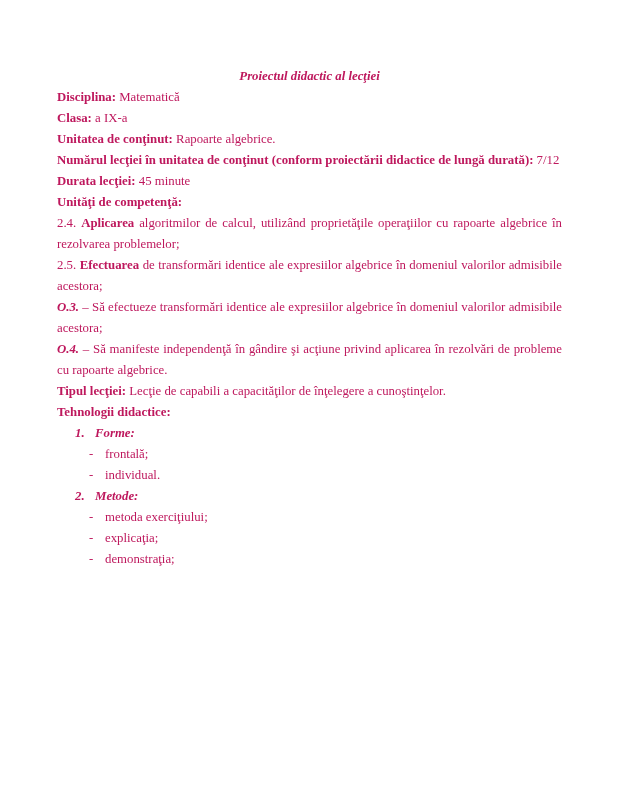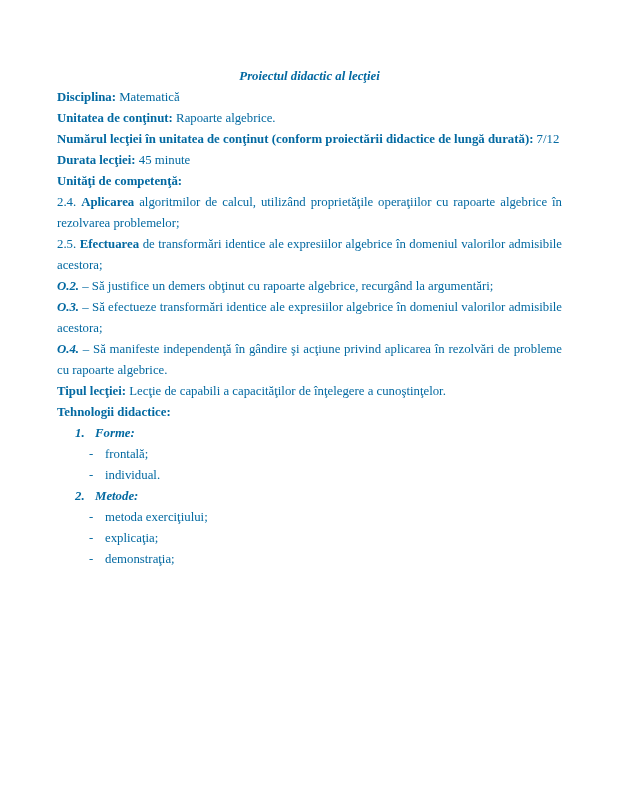--- a/index.html
+++ b/index.html
@@ -1,20 +1,20 @@
 <!DOCTYPE html>
 <html><head>
 <meta charset="utf-8">
 <style>
   html,body{margin:0;padding:0;background:#ffffff;}
   .page{
     width:618px;height:636px;background:#ffffff;box-sizing:border-box;
     padding:66px 56px 0 57px;
     font-family:"Liberation Serif", serif;
-    font-size:12.8px;line-height:21px;color:#0369a1;
+    font-size:12.8px;line-height:21px;color:#be185d;
     overflow:hidden;
   }
   p{margin:0;}
   .title{text-align:center;font-weight:bold;font-style:italic;}
   .lbl{font-weight:bold;}
   .j{text-align:justify;}
   .nowrap{white-space:nowrap;}
   .bnum{font-weight:normal;margin-top:41px;}
   .kw{font-weight:bold;margin-top:32px;}
   .onum{font-weight:bold;font-style:italic;}
@@ -27,20 +27,24 @@
 </head>
 <body>
 
 <div class="page">
 
   <p class="title">Proiectul didactic al lecţiei</p>
 
   <p>
     <span class="lbl">Disciplina:</span>
     <span>Matematică</span>
+  </p>
+  <p>
+    <span class="lbl">Clasa:</span>
+    <span>a IX-a</span>
   </p>
   <p>
     <span class="lbl">Unitatea de conţinut:</span>
     <span>Rapoarte algebrice.</span>
   </p>
   <p class="nowrap">
     <span class="lbl">Numărul lecţiei în unitatea de conţinut (conform proiectării didactice de lungă durată):</span>
     <span>7/12</span>
   </p>
   <p>
@@ -57,24 +61,20 @@
     <span class="kw">Aplicarea</span>
     <span>algoritmilor de calcul, utilizând proprietăţile operaţiilor cu rapoarte algebrice în rezolvarea problemelor;</span>
   </p>
   <p class="j">
     <span class="bnum">2.5.</span>
     <span class="kw">Efectuarea</span>
     <span>de transformări identice ale expresiilor algebrice în domeniul valorilor admisibile acestora;</span>
   </p>
 
 
-  <p class="j">
-    <span class="onum">O.2.</span>
-    <span>– Să justifice un demers obţinut cu rapoarte algebrice, recurgând la argumentări;</span>
-  </p>
   <p class="j">
     <span class="onum">O.3.</span>
     <span>– Să efectueze transformări identice ale expresiilor algebrice în domeniul valorilor admisibile acestora;</span>
   </p>
   <p class="j">
     <span class="onum">O.4.</span>
     <span>– Să manifeste independenţă în gândire şi acţiune privind aplicarea în rezolvări de probleme cu rapoarte algebrice.</span>
   </p>
 
   <p>

